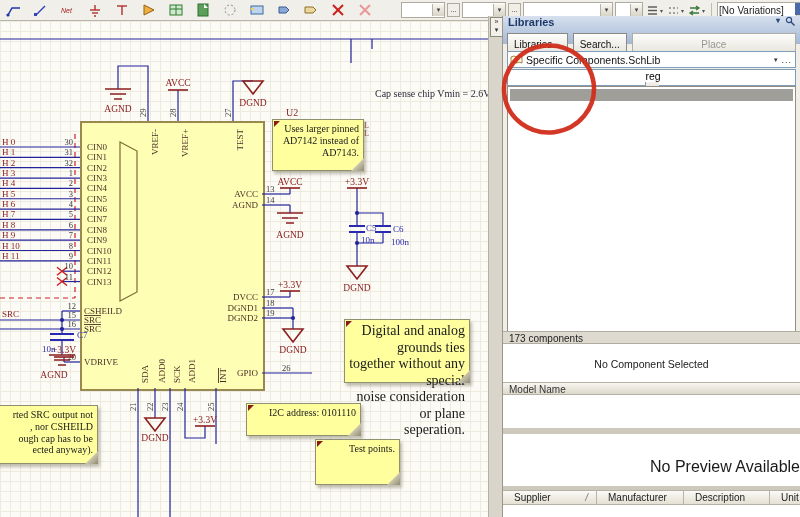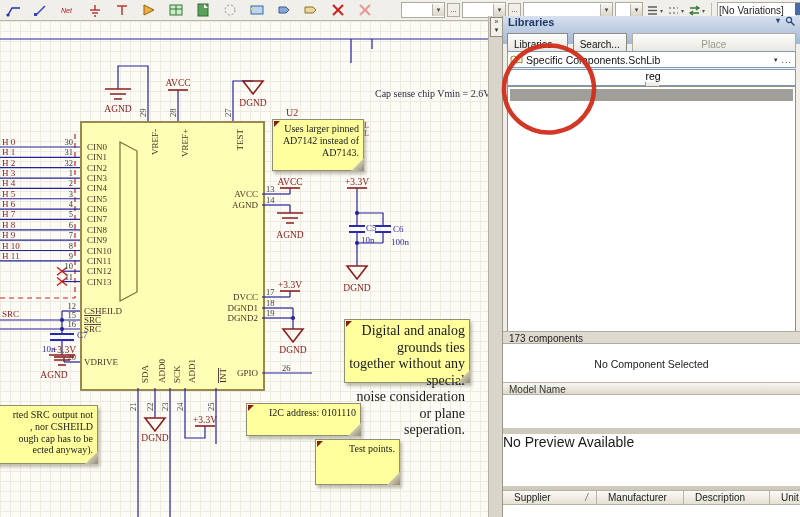--- a/index.html
+++ b/index.html
@@ -89,21 +89,21 @@
            border-top:1px solid #b0ac9f;border-bottom:1px solid #b0ac9f;
            font-size:10px;color:#222;padding:1px 0 0 6px;box-sizing:border-box;}
   .nocomp{position:absolute;top:328px;left:0;right:0;height:38px;background:#fff;
           text-align:center;font-size:10.5px;color:#1a1a1a;padding-top:14px;box-sizing:border-box;}
   .mhdr{position:absolute;top:366px;left:0;right:0;height:13px;
         background:linear-gradient(#f7f5ef,#ddd9cb);border-top:1px solid #b5b1a4;
         border-bottom:1px solid #b5b1a4;font-size:10px;color:#333;padding:1px 0 0 6px;box-sizing:border-box;}
   .mbody{position:absolute;top:379px;left:0;right:0;height:33px;background:#fff;}
   .psplit{position:absolute;top:412px;left:0;right:0;height:6px;background:#cdc9bd;}
   .preview{position:absolute;top:418px;left:0;right:0;height:52px;background:#fff;
-           text-align:left;font-size:14px;color:#1a1a1a;box-sizing:border-box;}
+           text-align:right;font-size:16px;color:#1a1a1a;padding-top:24px;box-sizing:border-box;}
   .psplit2{position:absolute;top:470px;left:0;right:0;height:4px;background:#cdc9bd;}
   .thdr{position:absolute;top:474px;left:0;right:0;height:15px;display:flex;
         background:linear-gradient(#fbfaf6,#e4e0d3);border-top:1px solid #b5b1a4;
         border-bottom:1px solid #b5b1a4;font-size:10px;color:#222;box-sizing:border-box;}
   .tc{border-right:1px solid #b8b4a8;padding:1px 0 0 11px;box-sizing:border-box;
       white-space:nowrap;overflow:hidden;display:flex;}
   .c1{width:94px;} .c2{width:87px;} .c3{width:86px;} .c4{flex:1;border-right:none;}
   .sort{margin-left:auto;margin-right:8px;color:#777;font-style:italic;}
   .tbody{position:absolute;top:489px;left:0;right:0;bottom:0;background:#fff;}
 

